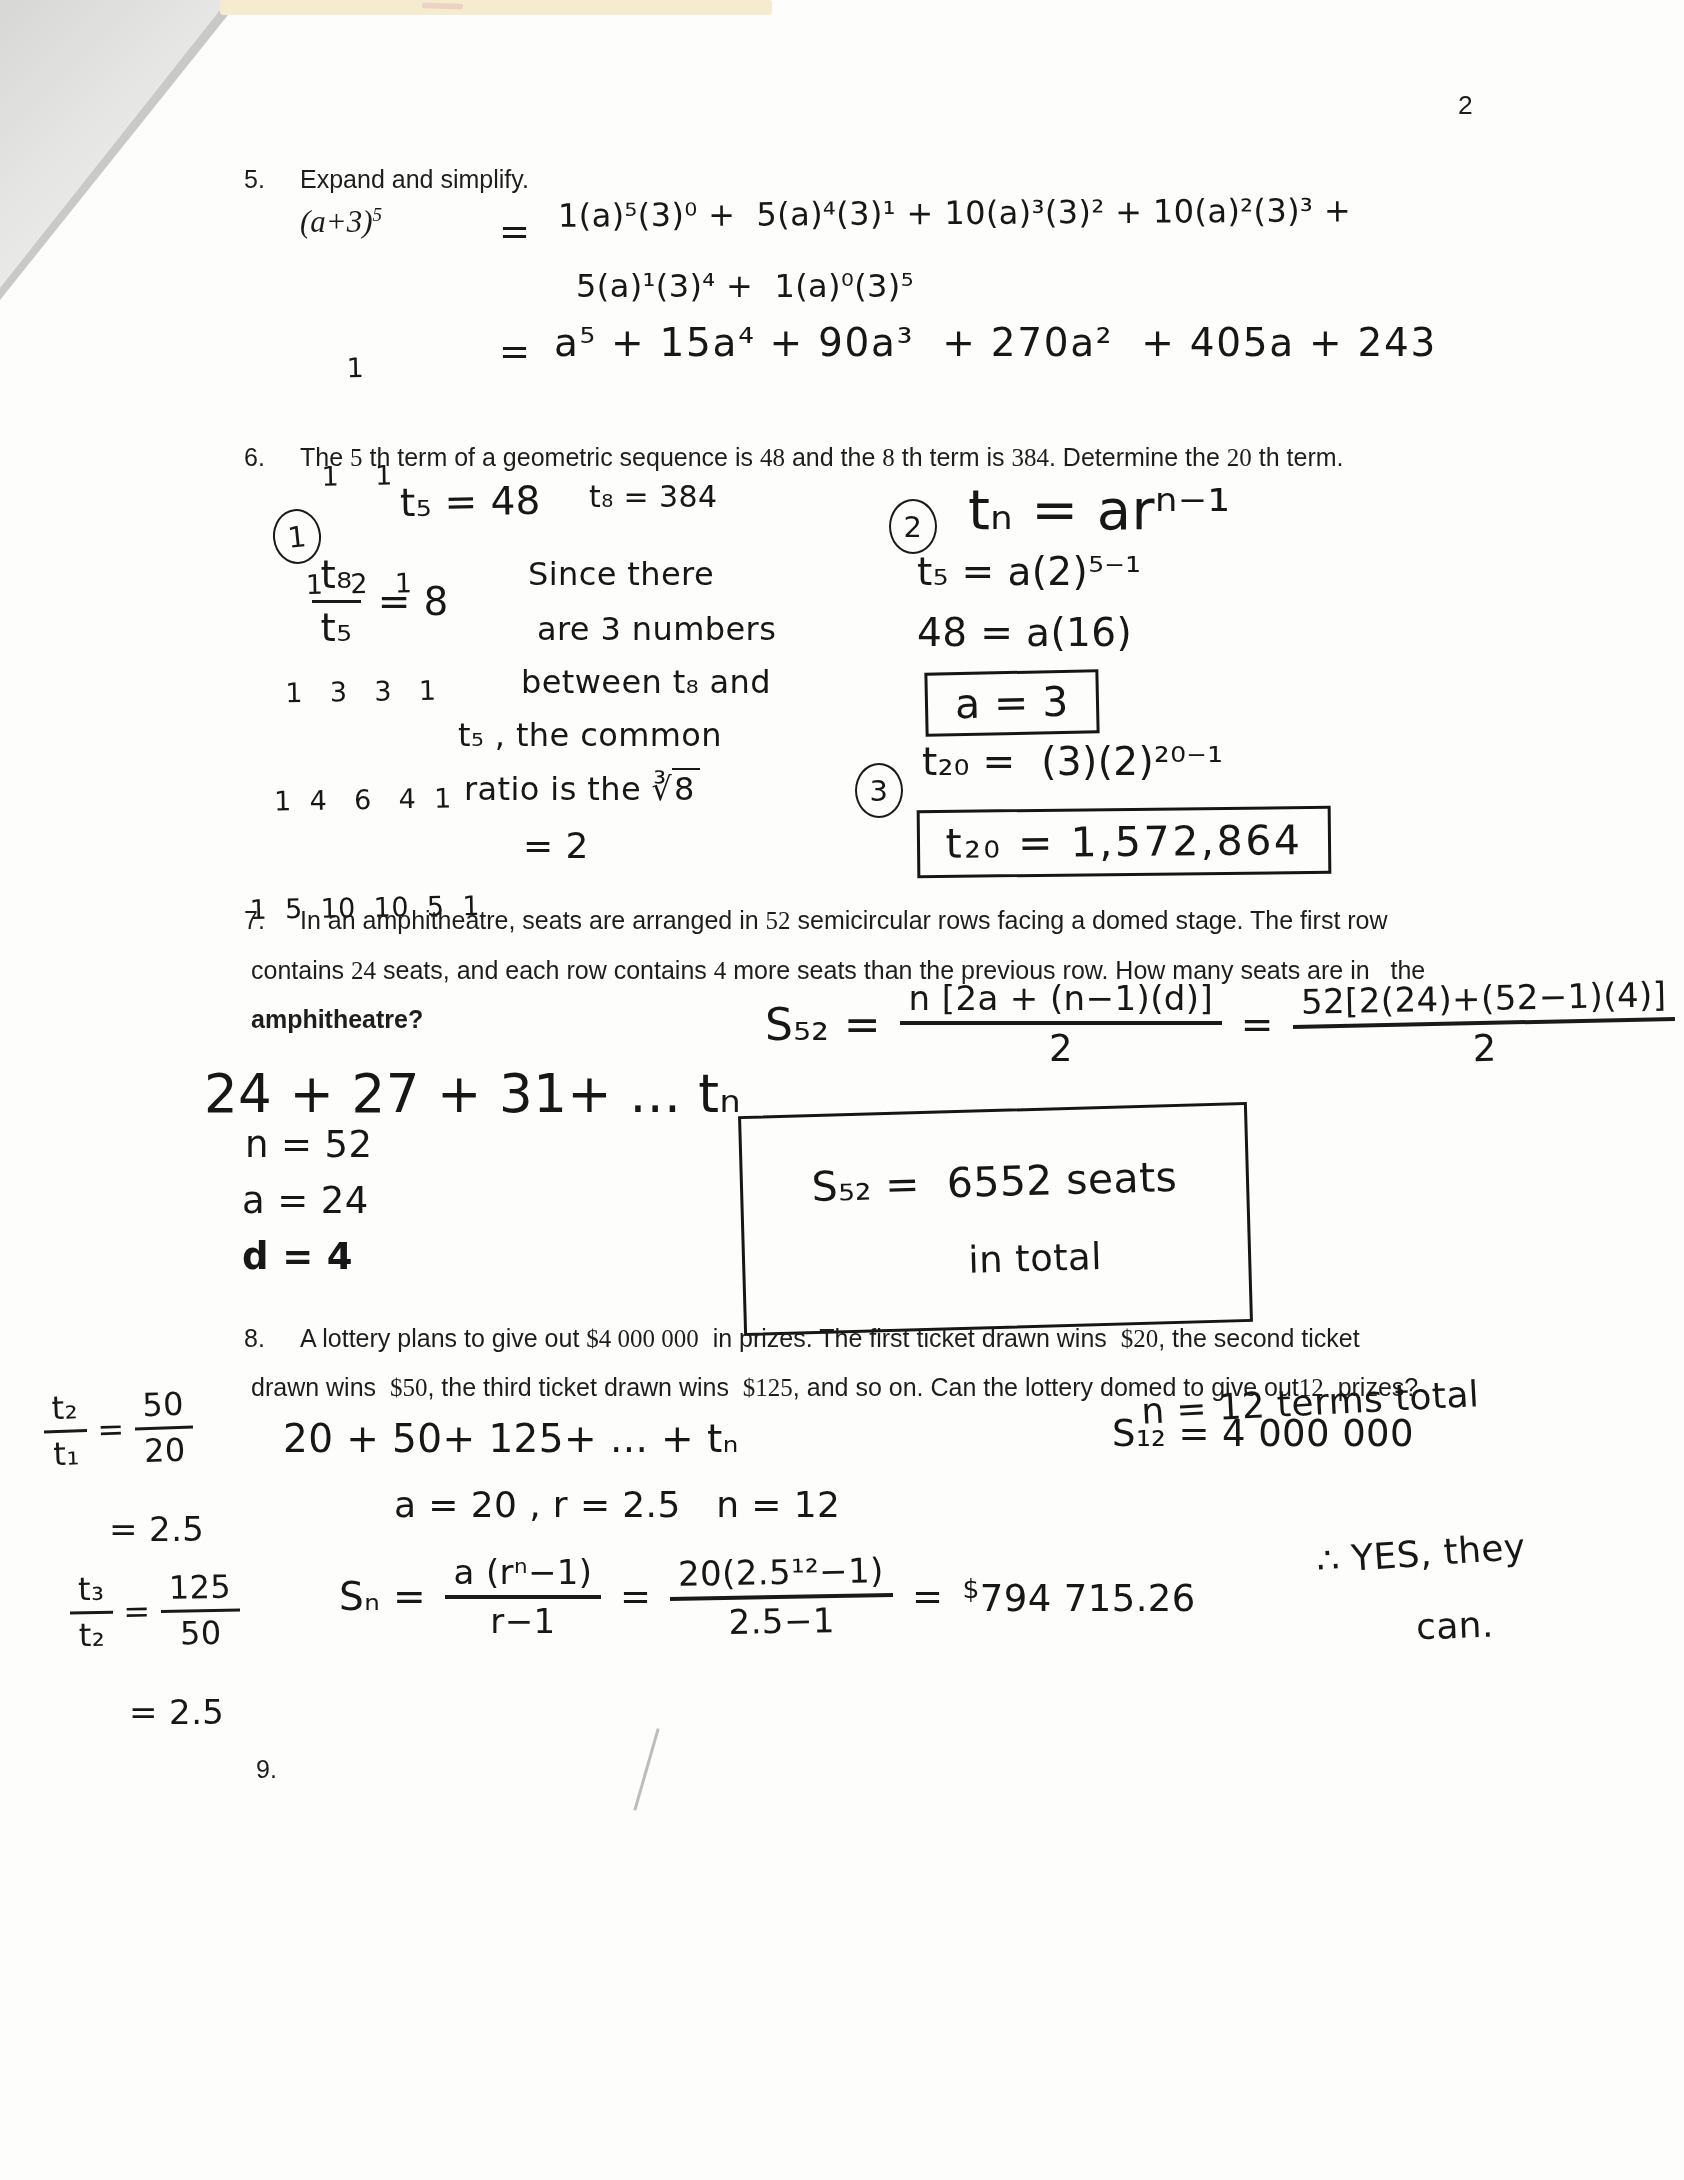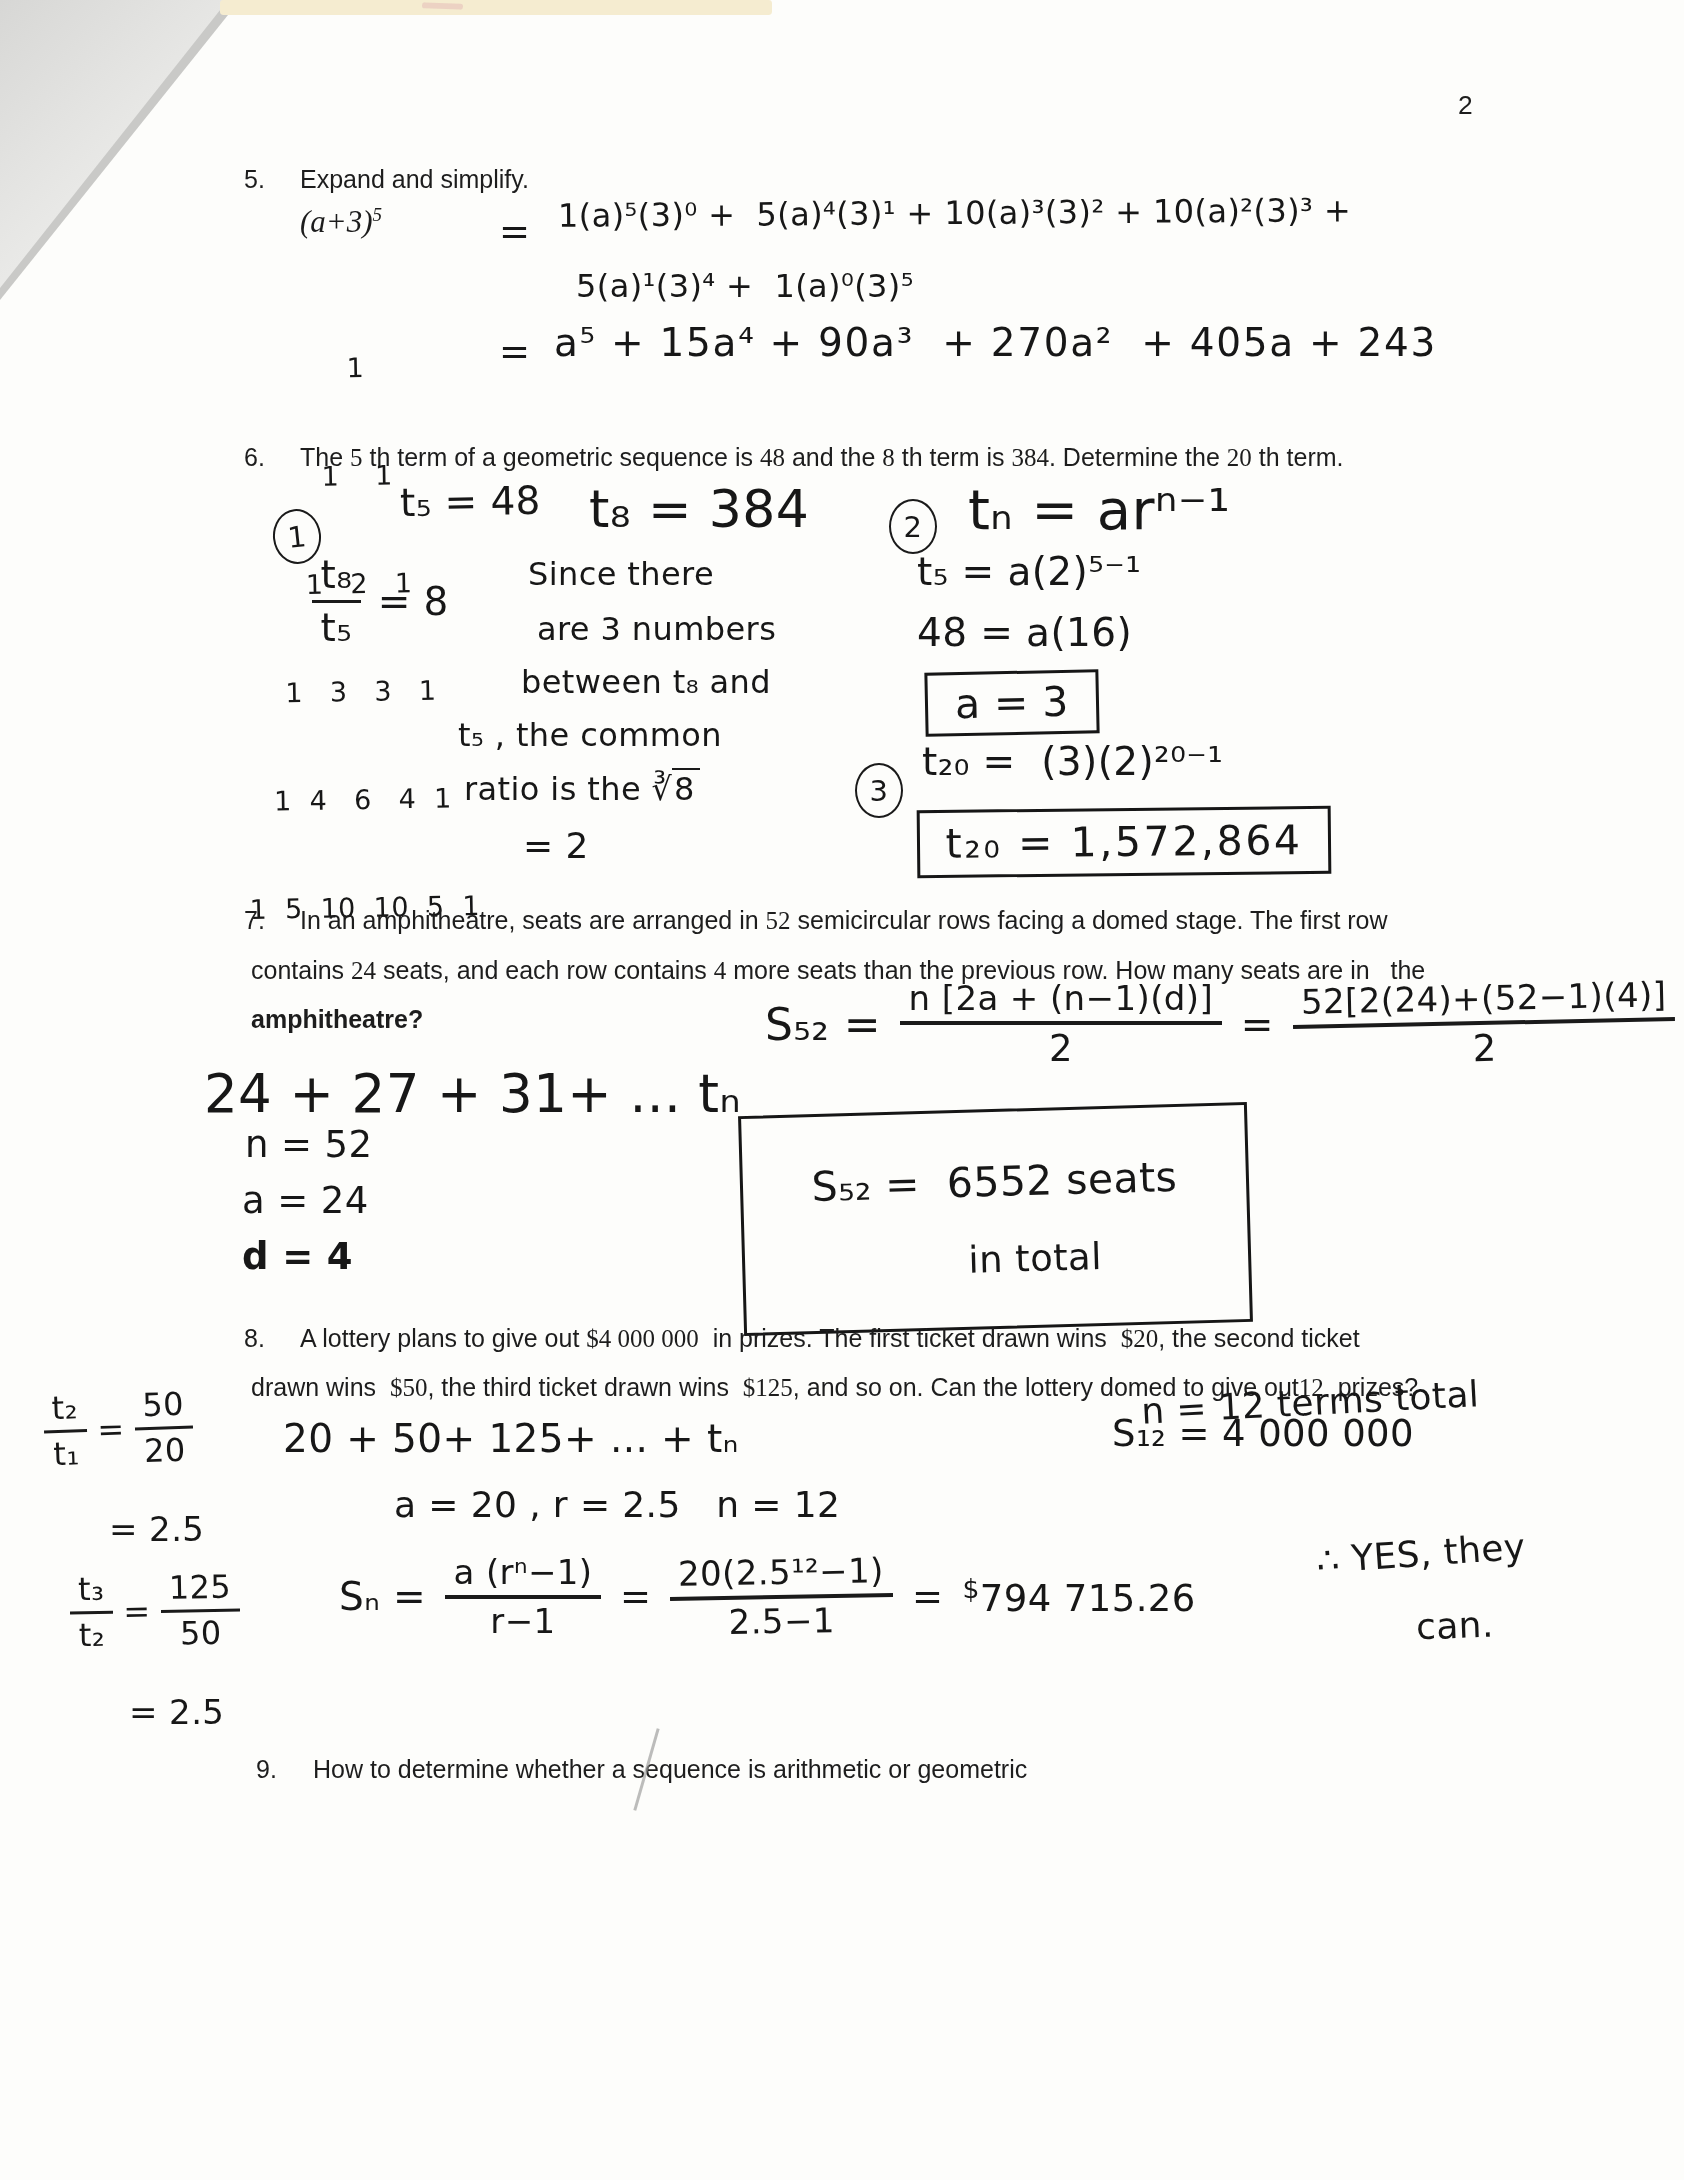--- a/index.html
+++ b/index.html
@@ -55,21 +55,21 @@
     <div class="pascal-row">1   3   3   1</div>
     <div class="pascal-row">1  4   6   4  1</div>
     <div class="pascal-row">1  5  10  10  5  1</div>
   </div>
 
   <div class="abs print" style="left:244px;top:443px;font-size:25px;">6.</div>
   <div class="abs print" style="left:300px;top:443px;font-size:25px;"><span>The </span><span class="num-serif">5</span><span> th term of a geometric sequence is </span><span class="num-serif">48</span><span> and the </span><span class="num-serif">8</span><span> th term is </span><span class="num-serif">384</span><span>. Determine the </span><span class="num-serif">20</span><span> th term.</span></div>
 
   <div class="abs hw circ" style="left:273px;top:509px;width:44px;height:51px;font-size:29px;transform:rotate(-6deg);">1</div>
   <div class="abs hw" style="left:400px;top:479px;font-size:39px;transform:rotate(-1deg);">t₅ = 48</div>
-  <div class="abs hw" style="left:589px;top:479px;font-size:52px;">t₈ = 384</div>
+  <div class="abs hw" style="left:589px;top:479px;font-size:30px;">t₈ = 384</div>
 
   <div class="abs hw flexrow" style="left:312px;top:552px;font-size:39px;gap:17px;">
     <span class="frac">
       <span class="fnum">t₈</span>
       <span class="fden">t₅</span>
     </span>
     <span>= 8</span>
   </div>
 
   <div class="abs hw" style="left:528px;top:555px;font-size:32px;">Since there</div>
@@ -164,17 +164,16 @@
       <span class="fden">2.5−1</span>
     </span>
     <span style="font-size:37px;">=</span>
     <span style="font-size:37px;"><sup class="dollar-sup">$</sup><span>794 715.26</span></span>
   </div>
 
   <div class="abs hw" style="left:1316px;top:1533px;font-size:36px;transform:rotate(-4deg);">∴ YES, they</div>
   <div class="abs hw" style="left:1416px;top:1605px;font-size:36px;transform:rotate(-2deg);">can.</div>
 
   <div class="abs print" style="left:256px;top:1755px;font-size:25px;">9.</div>
-  <div class="abs print" style="left:313px;top:1755px;font-size:25px;">How to determine whether a sequence is arithmetic or geometric</div>
   <div class="abs" style="left:645px;top:1727px;width:2.6px;height:85px;background:#9a9a98;opacity:.65;transform:rotate(16deg);"></div>
 
 </div>
 
 
 </body></html>

